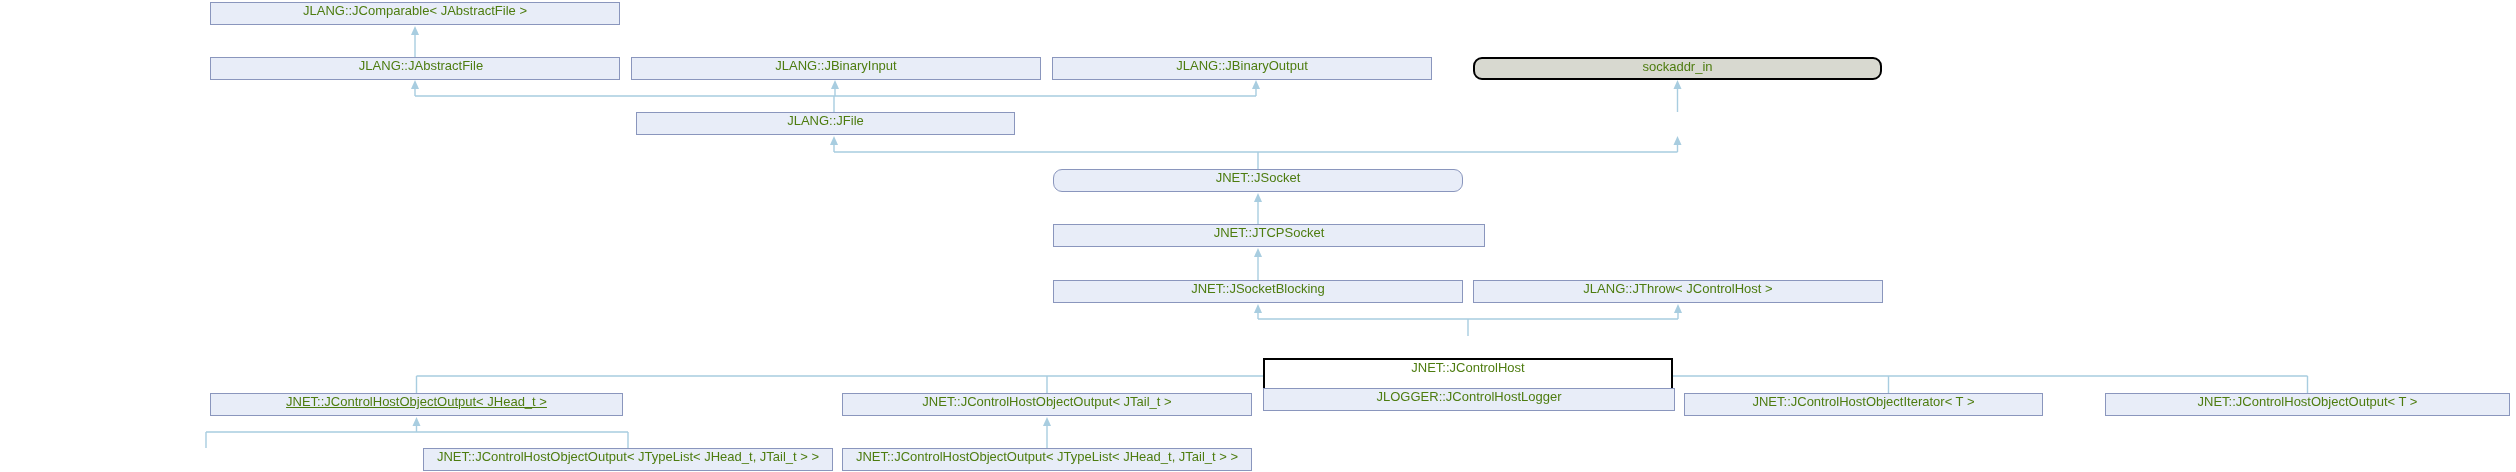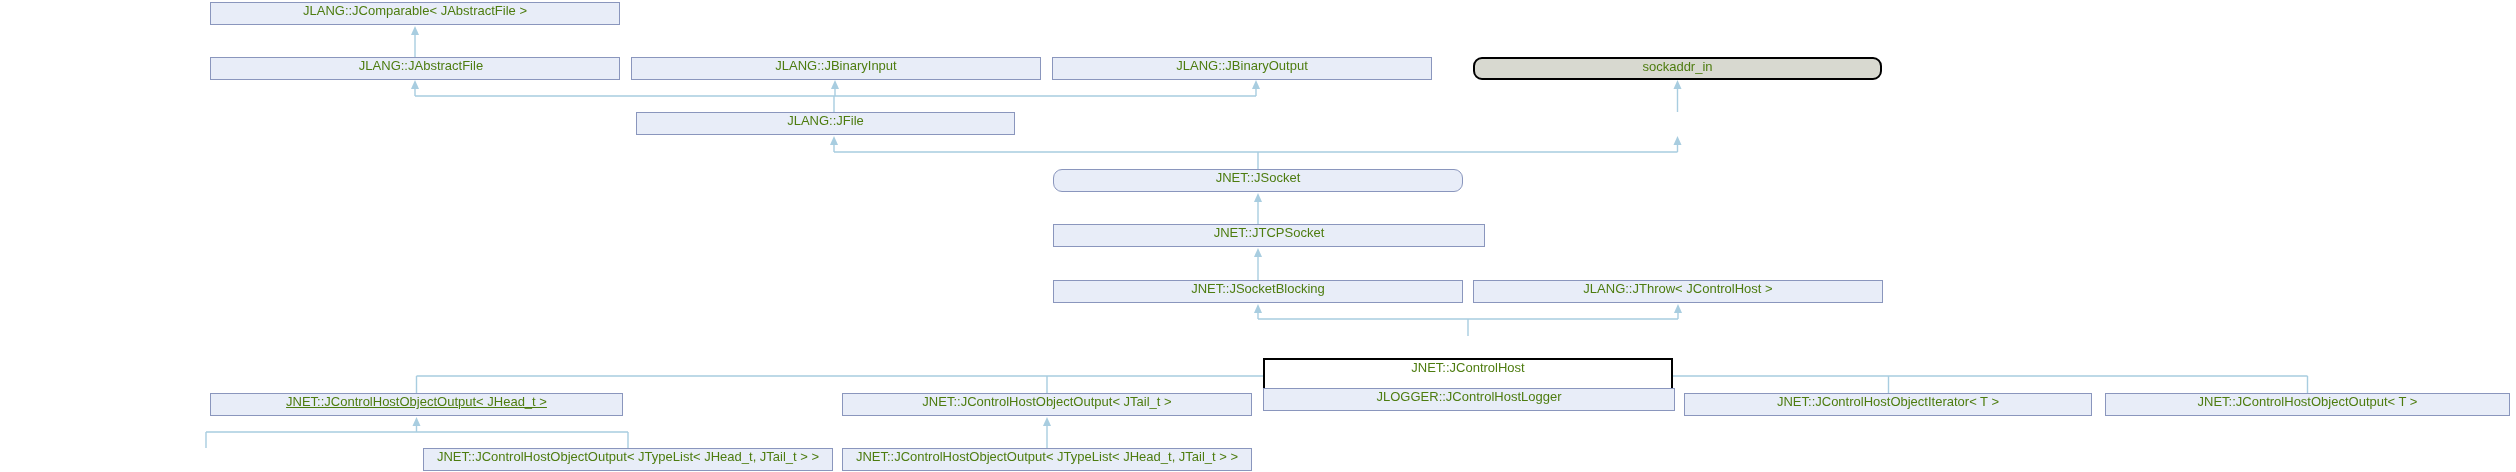--- a/index.html
+++ b/index.html
@@ -123,21 +123,21 @@
 
   <div class="node" style="left:210px; top:393px; width:413px;text-decoration:underline;">
     <span>JNET::JControlHostObjectOutput&lt; JHead_t &gt;</span>
   </div>
   <div class="node" style="left:842px; top:393px; width:410px;">
     <span>JNET::JControlHostObjectOutput&lt; JTail_t &gt;</span>
   </div>
   <div class="node" style="left:1263px; top:388px; width:412px;">
     <span>JLOGGER::JControlHostLogger</span>
   </div>
-  <div class="node" style="left:1684px; top:393px; width:408px;">
+  <div class="node" style="left:1684px; top:393px; width:359px;">
     <span>JNET::JControlHostObjectIterator&lt; T &gt;</span>
   </div>
   <div class="node" style="left:2105px; top:393px; width:405px;">
     <span>JNET::JControlHostObjectOutput&lt; T &gt;</span>
   </div>
 
   <div class="node" style="left:423px; top:448px; width:410px;">
     <span>JNET::JControlHostObjectOutput&lt; JTypeList&lt; JHead_t, JTail_t &gt; &gt;</span>
   </div>
   <div class="node" style="left:842px; top:448px; width:410px;">

